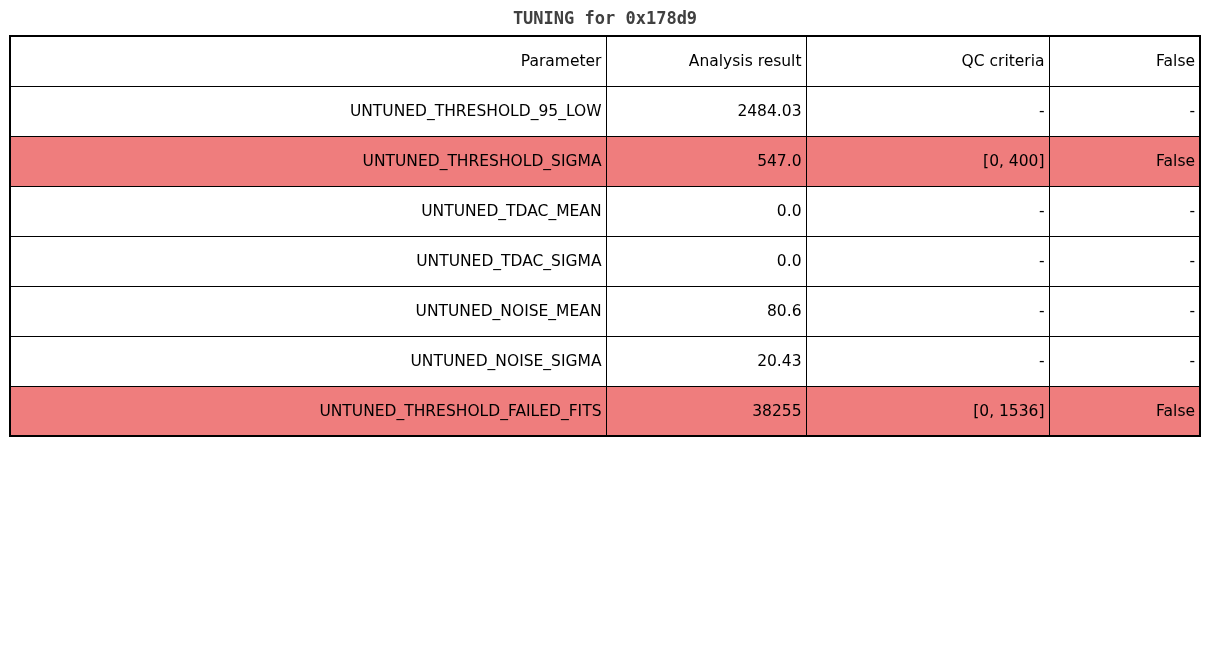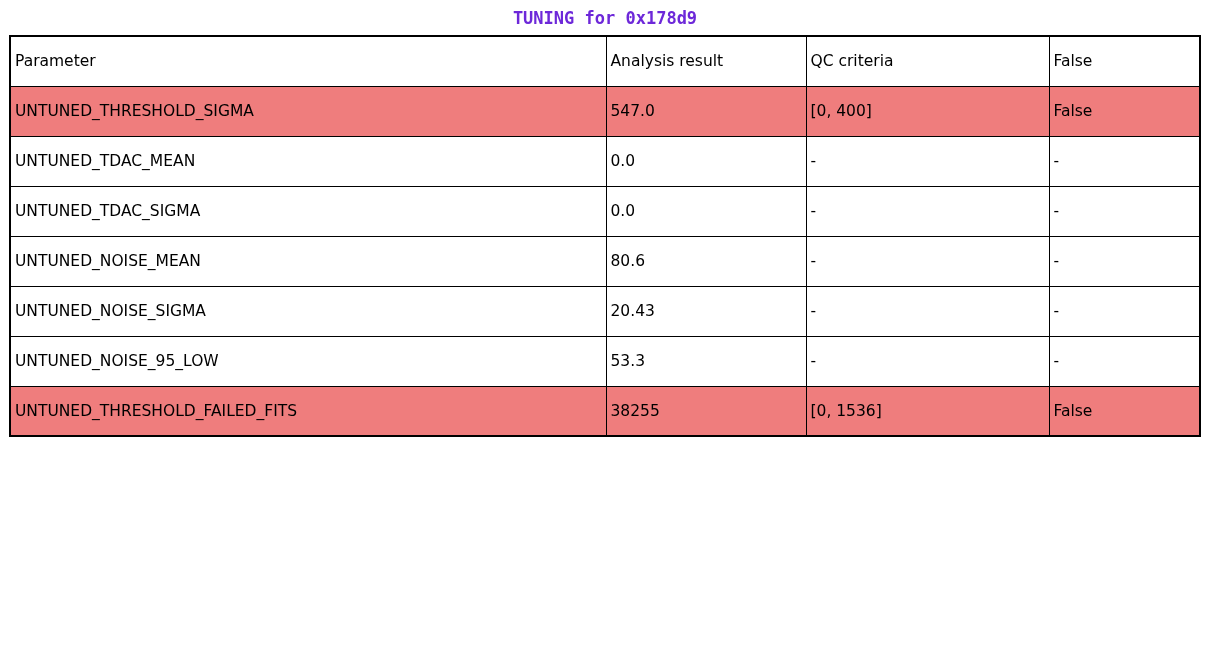--- a/index.html
+++ b/index.html
@@ -21,36 +21,36 @@
     box-sizing: border-box;
   }
   .title {
     text-align: center;
     font-family: "DejaVu Sans Mono", monospace;
     font-size: 17px;
     font-weight: bold;
     letter-spacing: 0px;
     padding-top: 8px;
     padding-bottom: 7px;
-    color: #6d28d9;
+    color: #404040;
   }
   .table-wrap {
     padding: 0 9px;
     box-sizing: border-box;
   }
   table.qc-table {
     border-collapse: collapse;
     width: 1192px;
     table-layout: fixed;
     border: 2px solid #000000;
   }
   table.qc-table th,
   table.qc-table td {
     border: 1px solid #000000;
-    text-align: left;
+    text-align: right;
     vertical-align: middle;
     font-size: 15.5px;
     font-family: "DejaVu Sans", sans-serif;
     font-weight: normal;
     height: 50px;
     padding: 0 4px;
     box-sizing: border-box;
     background: #ffffff;
     color: #000000;
   }
@@ -79,20 +79,26 @@
       </colgroup>
       <thead>
         <tr>
           <th>Parameter</th>
           <th>Analysis result</th>
           <th>QC criteria</th>
           <th>False</th>
         </tr>
       </thead>
       <tbody id="table-body">
+          <tr>
+            <td>UNTUNED_THRESHOLD_95_LOW</td>
+            <td>2484.03</td>
+            <td>-</td>
+            <td>-</td>
+          </tr>
           <tr class="fail">
             <td>UNTUNED_THRESHOLD_SIGMA</td>
             <td>547.0</td>
             <td>[0, 400]</td>
             <td>False</td>
           </tr>
           <tr>
             <td>UNTUNED_TDAC_MEAN</td>
             <td>0.0</td>
             <td>-</td>
@@ -109,26 +115,20 @@
             <td>80.6</td>
             <td>-</td>
             <td>-</td>
           </tr>
           <tr>
             <td>UNTUNED_NOISE_SIGMA</td>
             <td>20.43</td>
             <td>-</td>
             <td>-</td>
           </tr>
-          <tr>
-            <td>UNTUNED_NOISE_95_LOW</td>
-            <td>53.3</td>
-            <td>-</td>
-            <td>-</td>
-          </tr>
           <tr class="fail">
             <td>UNTUNED_THRESHOLD_FAILED_FITS</td>
             <td>38255</td>
             <td>[0, 1536]</td>
             <td>False</td>
           </tr>
         </tbody>
     </table>
   </div>
 

